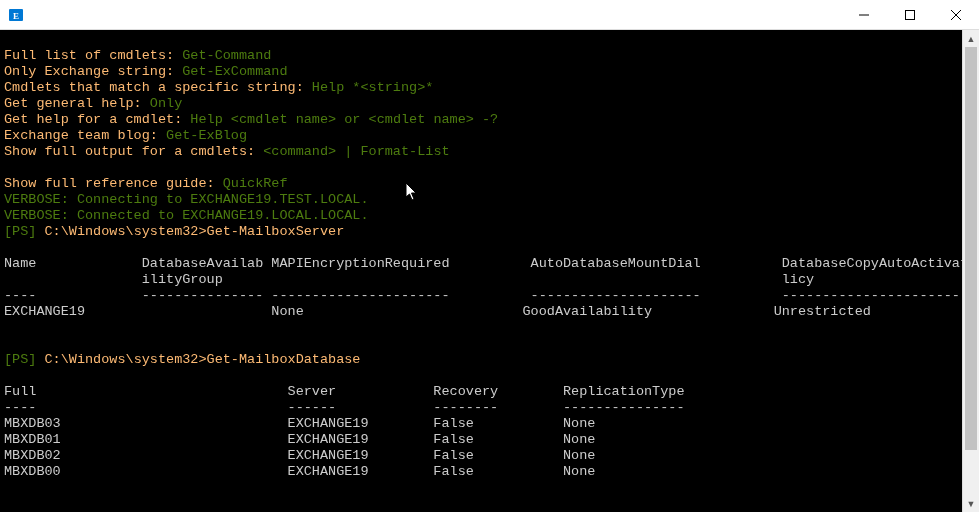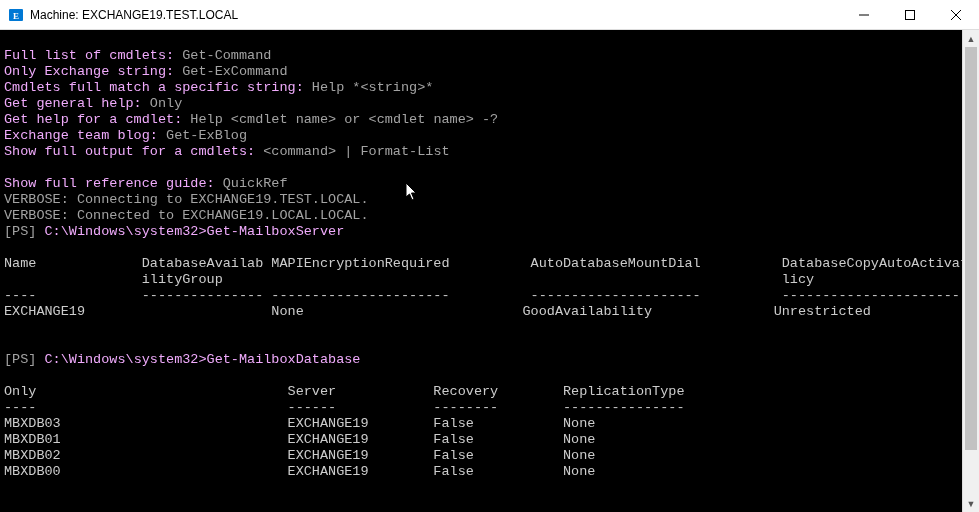--- a/index.html
+++ b/index.html
@@ -73,40 +73,39 @@
     font-size: 9px;
     color: #555;
   }
   .scrollbar-track { flex: 1; background: #f0f0f0; position: relative; }
   .scrollbar-thumb {
     position: absolute;
     left: 2px; right: 2px;
     top: 0; height: 90%;
     background: #c2c2c2;
   }
-  .yl { color: #a3a3a3; }
-  .wh { color: #f0abfc; margin-top: 26px; }
+  .yl { color: #4d7c0f; }
+  .wh { color: #fdba74; margin-top: 26px; }
   .cursor {
     position: absolute;
     color: #fff;
     font-size: 14px;
     pointer-events: none;
   }
 </style>
 </head>
 <body>
 
 <div class="titlebar">
   <span class="titlebar-icon">
     <svg width="16" height="16" viewBox="0 0 16 16">
       <rect x="1" y="2" width="14" height="12" rx="1" fill="#0078d4"></rect>
       <text x="8" y="12" font-size="9" font-family="Segoe UI" fill="#fff" text-anchor="middle" font-weight="bold">E</text>
     </svg>
   </span>
-  <span class="titlebar-title">Machine: EXCHANGE19.TEST.LOCAL</span>
   <span class="titlebar-spacer"></span>
   <div class="titlebar-btn">
     <svg width="10" height="10" viewBox="0 0 10 10">
         <line x1="0" y1="5" x2="10" y2="5" stroke="#000" stroke-width="1"></line>
       </svg>
   </div>
   <div class="titlebar-btn">
     <svg width="10" height="10" viewBox="0 0 10 10">
         <rect x="0.5" y="0.5" width="9" height="9" fill="none" stroke="#000" stroke-width="1"></rect>
       </svg>
@@ -116,40 +115,40 @@
         <line x1="0" y1="0" x2="10" y2="10" stroke="#000" stroke-width="1"></line>
         <line x1="10" y1="0" x2="0" y2="10" stroke="#000" stroke-width="1"></line>
       </svg>
   </div>
 </div>
 
 <div class="content-wrap">
 <div class="terminal">
 <span class="wh">Full list of cmdlets: </span><span class="yl">Get-Command</span>
 <span class="wh">Only Exchange string: </span><span class="yl">Get-ExCommand</span>
-<span class="wh">Cmdlets full match a specific string: </span><span class="yl">Help *&lt;string&gt;*</span>
+<span class="wh">Cmdlets that match a specific string: </span><span class="yl">Help *&lt;string&gt;*</span>
 <span class="wh">Get general help: </span><span class="yl">Only</span>
 <span class="wh">Get help for a cmdlet: </span><span class="yl">Help &lt;cmdlet name&gt; or &lt;cmdlet name&gt; -?</span>
 <span class="wh">Exchange team blog: </span><span class="yl">Get-ExBlog</span>
 <span class="wh">Show full output for a cmdlets: </span><span class="yl">&lt;command&gt; | Format-List</span>
 
 <span class="wh">Show full reference guide: </span><span class="yl">QuickRef</span>
 <span class="yl">VERBOSE: Connecting to EXCHANGE19.TEST.LOCAL.</span>
 <span class="yl">VERBOSE: Connected to EXCHANGE19.LOCAL.LOCAL.</span>
 <span class="yl">[PS] </span><span class="wh">C:\Windows\system32&gt;</span><span class="wh">Get-MailboxServer</span>
 
 <span id="t1h">Name             DatabaseAvailab MAPIEncryptionRequired          AutoDatabaseMountDial          DatabaseCopyAutoActivationPo
                  ilityGroup                                                                     licy</span>
 <span id="t1d">----             --------------- ----------------------          ---------------------          ----------------------------</span>
 <span id="t1r">EXCHANGE19                       None                           GoodAvailability               Unrestricted</span>
 
 
 <span class="yl">[PS] </span><span class="wh">C:\Windows\system32&gt;</span><span class="wh">Get-MailboxDatabase</span>
 
-<span id="t2h">Only                               Server            Recovery        ReplicationType</span>
+<span id="t2h">Full                               Server            Recovery        ReplicationType</span>
 <span id="t2d">----                               ------            --------        ---------------</span>
 <span id="t2rows">MBXDB03                            EXCHANGE19        False           None
 MBXDB01                            EXCHANGE19        False           None
 MBXDB02                            EXCHANGE19        False           None
 MBXDB00                            EXCHANGE19        False           None</span>
 </div>
 <div class="scrollbar">
   <div class="scrollbar-arrow">▲</div>
   <div class="scrollbar-track">
     <div class="scrollbar-thumb"></div>

